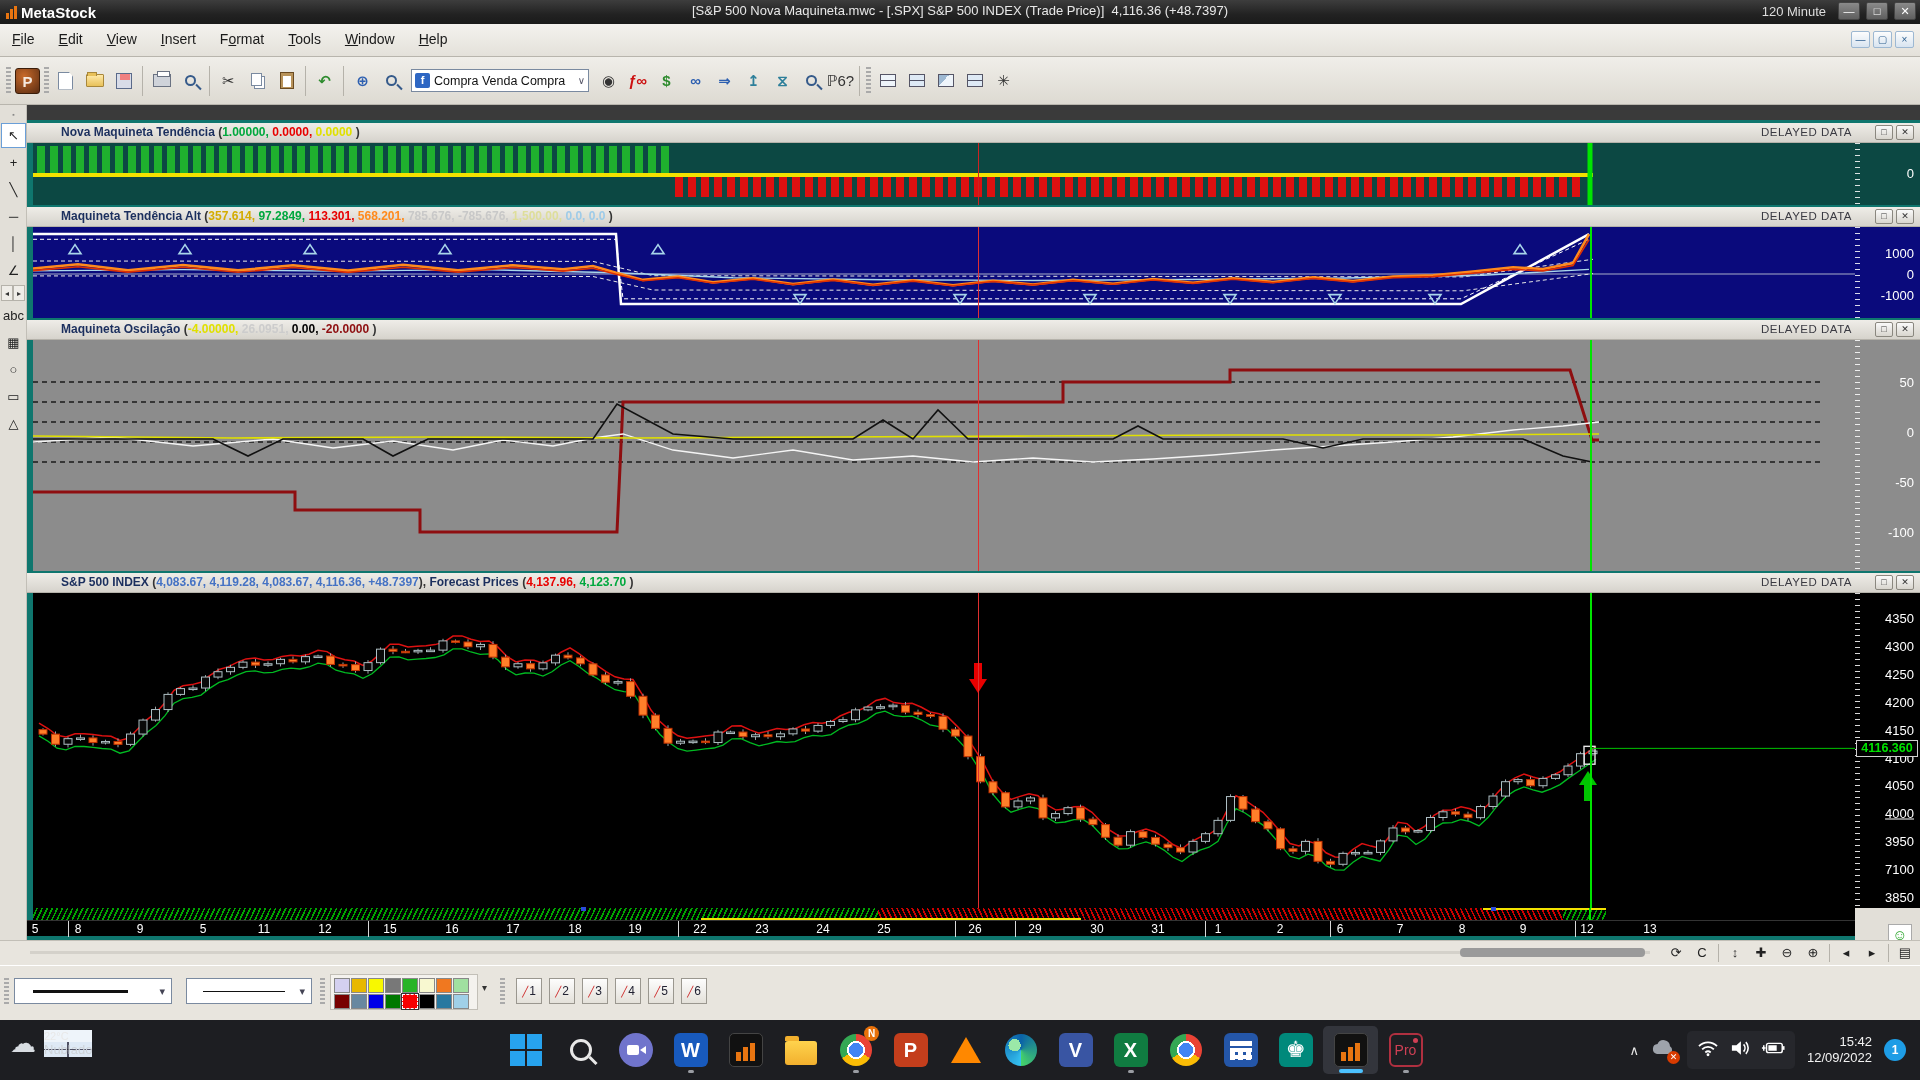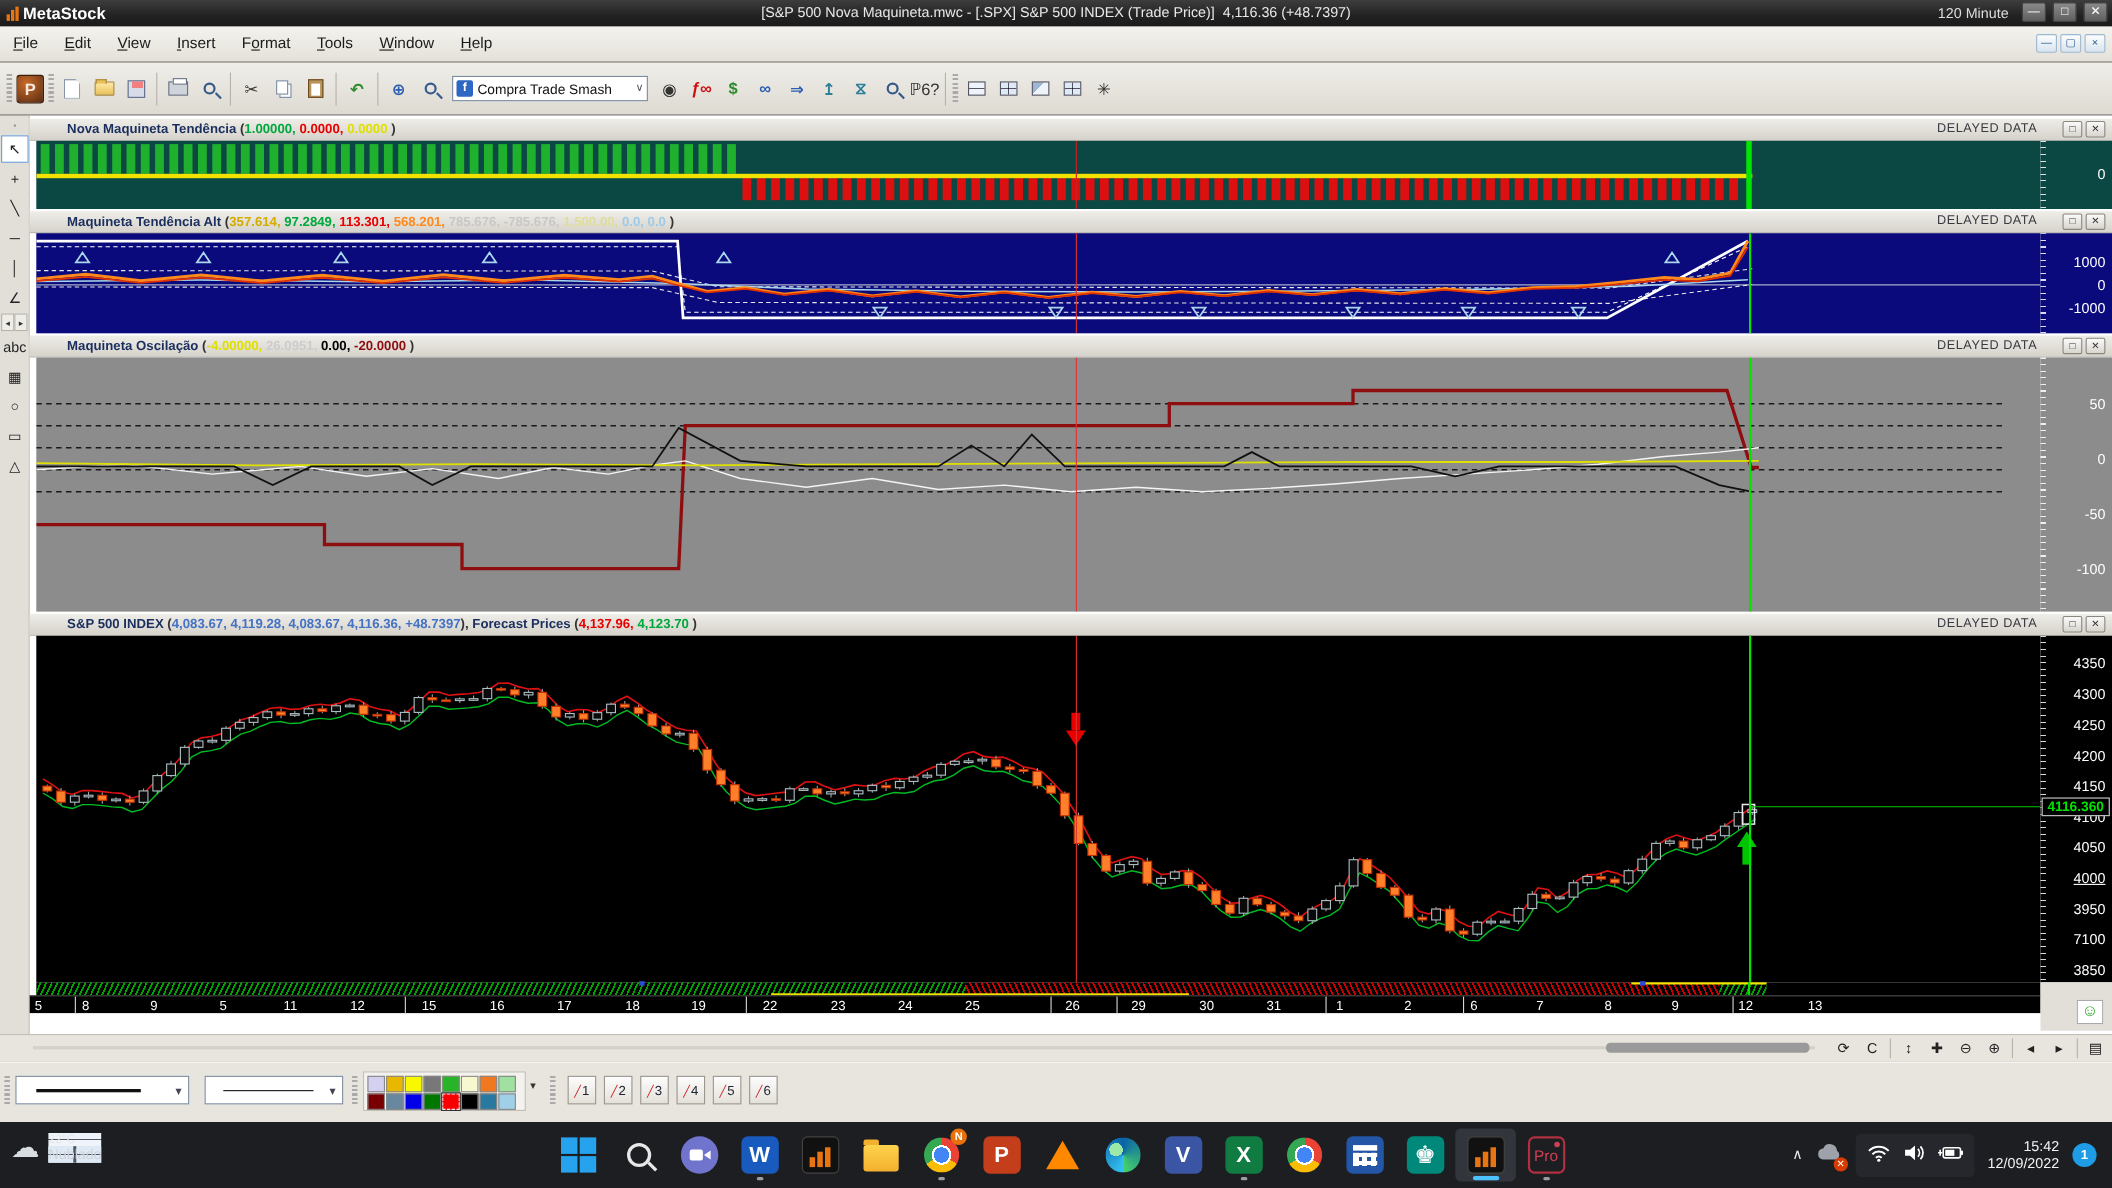--- a/index.html
+++ b/index.html
@@ -70,21 +70,21 @@
 
   
   #left-tools { position:absolute; left:0; top:105px; width:27px; height:835px; background:#e2dfd8; border-right:1px solid #c2bfb7; }
   .ltbtn { width:25px; height:25px; margin:2px 0 0 1px; display:flex; align-items:center; justify-content:center;
     font-size:13px; color:#222; border:1px solid transparent; background:#e2dfd8; }
   .ltbtn.sel { background:#fff; border:1px solid #6a9fd8; }
   .lt-pair { display:flex; width:25px; margin:2px 0 0 1px; }
   .lt-pair span { width:12px; height:16px; font-size:8px; text-align:center; line-height:16px; border:1px solid #b5b2aa; background:#efede8; color:#333; }
 
   
-  #chart-area { position:absolute; left:27px; top:105px; width:1893px; height:835px; background:#ffffff; }
+  #chart-area { position:absolute; left:27px; top:120px; width:1893px; height:835px; background:#0f766e; }
   .phead { position:absolute; left:0; width:1893px; height:20px;
     background:linear-gradient(#efede8,#d6d3cc); border-bottom:1px solid #b5b2aa; font-size:12px; line-height:19px; white-space:nowrap; }
   .phead .ttl { font-weight:bold; color:#1b2f5e; padding-left:34px; }
   .phead .delayed { position:absolute; right:68px; top:0; color:#3a3a42; font-size:11.5px; letter-spacing:.5px; }
   .phead .hbtns { position:absolute; right:6px; top:2px; display:flex; gap:3px; }
   .hbtn { width:18px; height:15px; background:linear-gradient(#fafafa,#d8d5ce); border:1px solid #8a877f;
     font-size:9px; line-height:13px; text-align:center; color:#333; border-radius:2px; }
   .pcanvas { position:absolute; left:6px; width:1822px; }
   .paxis { position:absolute; left:1828px; width:65px; color:#fff; font-size:13px; }
   .paxis .lab { position:absolute; right:6px; transform:translateY(-50%); }
@@ -256,21 +256,21 @@
       </div>
       <div class="tb-sep"></div>
       <div class="tbtn">
         <span class="g-blue">⊕</span>
       </div>
       <div class="tbtn">
         <span class="ic-mag"></span>
       </div>
       <div id="strategy-combo">
         <span class="fb">f</span>
-        <span class="txt">Compra Trade Smash</span>
+        <span class="txt">Compra Venda Compra</span>
         <span class="chev">∨</span>
       </div>
       <div class="tbtn">
         <span class="">◉</span>
       </div>
       <div class="tbtn">
         <span class="g-red">ƒ∞</span>
       </div>
       <div class="tbtn">
         <span class="g-green">$</span>

